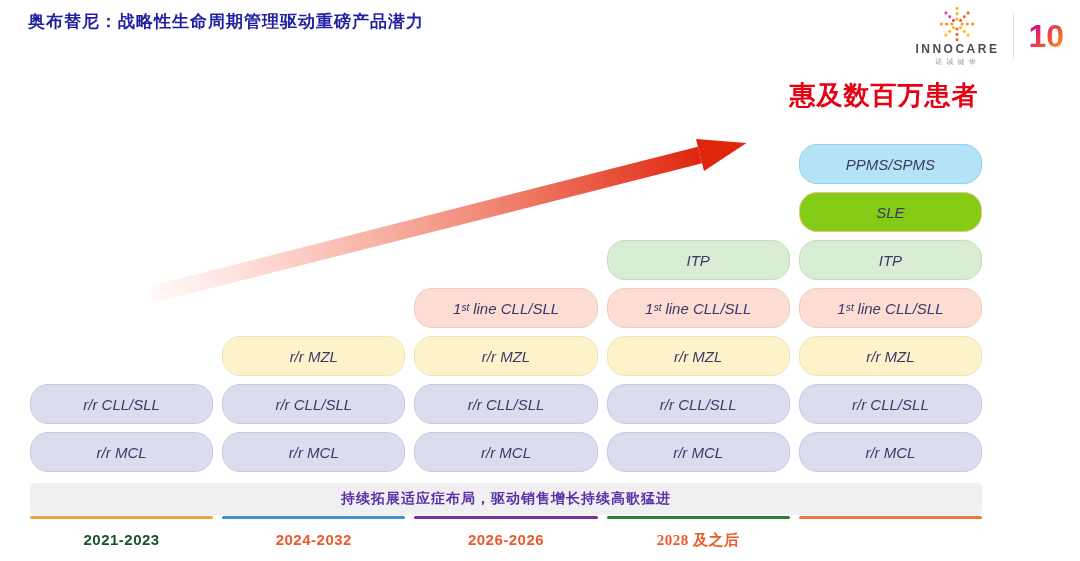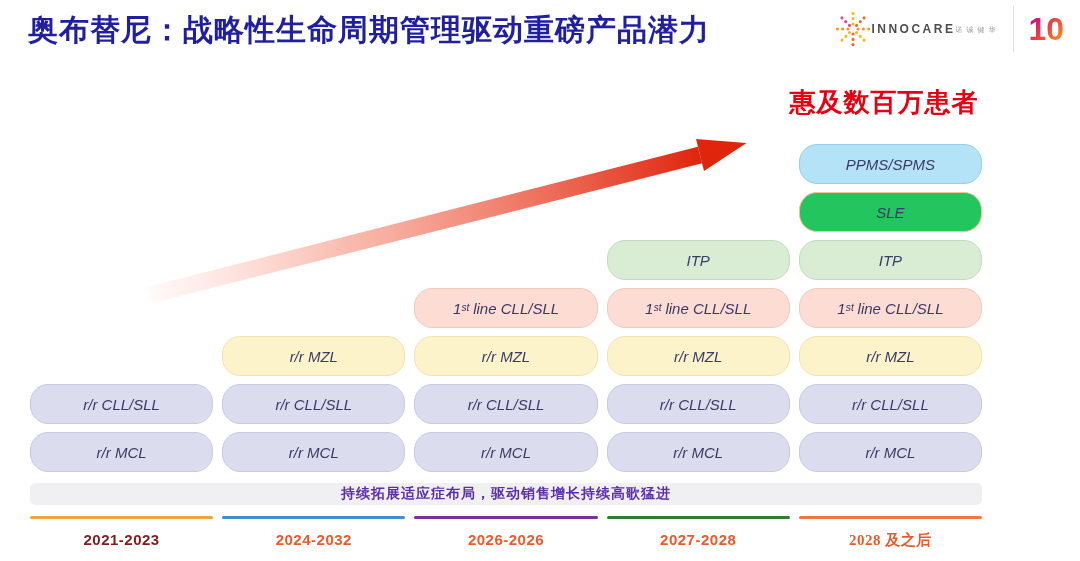--- a/index.html
+++ b/index.html
@@ -1,55 +1,55 @@
 <!DOCTYPE html>
 <html><head>
 <meta charset="utf-8">
 <style>
   html,body{margin:0;padding:0;background:#ffffff;}
   .slide{
     position:relative;width:1080px;height:561px;background:#ffffff;overflow:hidden;
     font-family:"Liberation Sans", sans-serif;
   }
   .title{
-    position:absolute;left:28px;top:10px;font-size:30px;font-weight:bold;
+    position:absolute;left:28px;top:10px;font-size:17px;font-weight:bold;
     color:#201fa0;letter-spacing:1px;white-space:nowrap;
   }
   
   .logo-block{position:absolute;right:16px;top:6px;display:flex;align-items:center;gap:14px;}
-  .logo-left{display:flex;align-items:center;line-height:1.1;}
+  .logo-left{display:flex;flex-direction:column;align-items:center;line-height:1.1;}
   .logo-name{font-size:12px;font-weight:bold;letter-spacing:2.5px;color:#4d4d4d;margin-top:1px;}
   .logo-sub{font-size:7px;letter-spacing:4px;color:#9a9a9a;margin-top:2px;}
   .logo-divider{width:1px;height:46px;background:#e0e0e0;}
   .anniv{
     font-size:32px;font-weight:bold;line-height:1;
     background:linear-gradient(135deg,#d4127e 20%,#f0483c 55%,#f7941d 90%);
     -webkit-background-clip:text;background-clip:text;color:transparent;
   }
   
   .highlight{
-    position:absolute;left:786px;top:85px;width:196px;text-align:center;
+    position:absolute;left:786px;top:78px;width:196px;text-align:center;
     font-size:26px;font-weight:bold;color:#e60012;letter-spacing:1px;white-space:nowrap;
   }
   
   .arrow-svg{position:absolute;left:0;top:0;width:1080px;height:561px;pointer-events:none;}
   
   .grid{
     position:absolute;left:30px;top:144px;width:952px;
     display:grid;grid-template-columns:repeat(5,1fr);grid-template-rows:repeat(7,40px);
     gap:8px 9px;
   }
   .box{
     border-radius:18px;display:flex;align-items:center;justify-content:center;
     font-style:italic;font-size:15px;font-weight:500;color:#3a3a66;
     border:1px solid transparent;box-sizing:border-box;
   }
   
   .banner{
-    position:absolute;left:30px;top:483px;width:952px;height:22px;background:#f0f0f2;
+    position:absolute;left:30px;top:483px;width:952px;height:32px;background:#f0f0f2;
     border-radius:5px;display:flex;align-items:center;justify-content:center;
     font-size:14px;font-weight:bold;color:#5b2fa8;letter-spacing:1px;
   }
   
   .underlines{
     position:absolute;left:30px;top:516px;width:952px;
     display:grid;grid-template-columns:repeat(5,1fr);gap:9px;
   }
   .underline{height:3px;border-radius:2px;}
   .years{
@@ -95,21 +95,21 @@
       </linearGradient>
     </defs>
     <line x1="150" y1="295" x2="700" y2="155" stroke="url(#arrowGrad)" stroke-width="17"></line>
     <polygon points="704,171 696,139 746.5,143" fill="#e0250d"></polygon>
   </svg>
 
   <div class="highlight">惠及数百万患者</div>
 
   <div class="grid">
       <div class="box" style="grid-area: 1 / 5; background: rgb(180, 226, 246); border-color: rgb(143, 208, 236);">PPMS/SPMS</div>
-      <div class="box" style="grid-area: 2 / 5; background: #22c55e; border-color: rgb(242, 195, 137);">SLE</div>
+      <div class="box" style="grid-area: 2 / 5; background: #84cc16; border-color: rgb(242, 195, 137);">SLE</div>
       <div class="box" style="grid-area: 3 / 4; background: rgb(217, 236, 212); border-color: rgb(194, 221, 186);">ITP</div>
       <div class="box" style="grid-area: 3 / 5; background: rgb(217, 236, 212); border-color: rgb(194, 221, 186);">ITP</div>
       <div class="box" style="grid-area: 4 / 3; background: rgb(252, 220, 211); border-color: rgb(245, 201, 188);">1ˢᵗ line CLL/SLL</div>
       <div class="box" style="grid-area: 4 / 4; background: rgb(252, 220, 211); border-color: rgb(245, 201, 188);">1ˢᵗ line CLL/SLL</div>
       <div class="box" style="grid-area: 4 / 5; background: rgb(252, 220, 211); border-color: rgb(245, 201, 188);">1ˢᵗ line CLL/SLL</div>
       <div class="box" style="grid-area: 5 / 2; background: rgb(253, 243, 203); border-color: rgb(240, 227, 171);">r/r MZL</div>
       <div class="box" style="grid-area: 5 / 3; background: rgb(253, 243, 203); border-color: rgb(240, 227, 171);">r/r MZL</div>
       <div class="box" style="grid-area: 5 / 4; background: rgb(253, 243, 203); border-color: rgb(240, 227, 171);">r/r MZL</div>
       <div class="box" style="grid-area: 5 / 5; background: rgb(253, 243, 203); border-color: rgb(240, 227, 171);">r/r MZL</div>
       <div class="box" style="grid-area: 6 / 1; background: rgb(220, 220, 239); border-color: rgb(200, 201, 228);">r/r CLL/SLL</div>
@@ -127,20 +127,19 @@
   <div class="banner">持续拓展适应症布局，驱动销售增长持续高歌猛进</div>
 
   <div class="underlines">
       <div class="underline" style="background: rgb(242, 164, 60);"></div>
       <div class="underline" style="background: rgb(63, 143, 210);"></div>
       <div class="underline" style="background: rgb(123, 47, 158);"></div>
       <div class="underline" style="background: rgb(46, 125, 50);"></div>
       <div class="underline" style="background: rgb(240, 120, 60);"></div>
     </div>
   <div class="years">
-      <div class="year" style="color: #7f1d1d;">2021-2023</div>
+      <div class="year" style="color: #14532d;">2021-2023</div>
       <div class="year" style="color: rgb(235, 90, 45);">2024-2032</div>
       <div class="year" style="color: rgb(235, 90, 45);">2026-2026</div>
-      <div class="year" style="color: rgb(235, 90, 45);">2027-2028</div>
       <div class="year" style="color: rgb(235, 90, 45); font-family: Liberation Serif, serif;">2028 及之后</div>
     </div>
 
 </div>
 
 </body></html>

